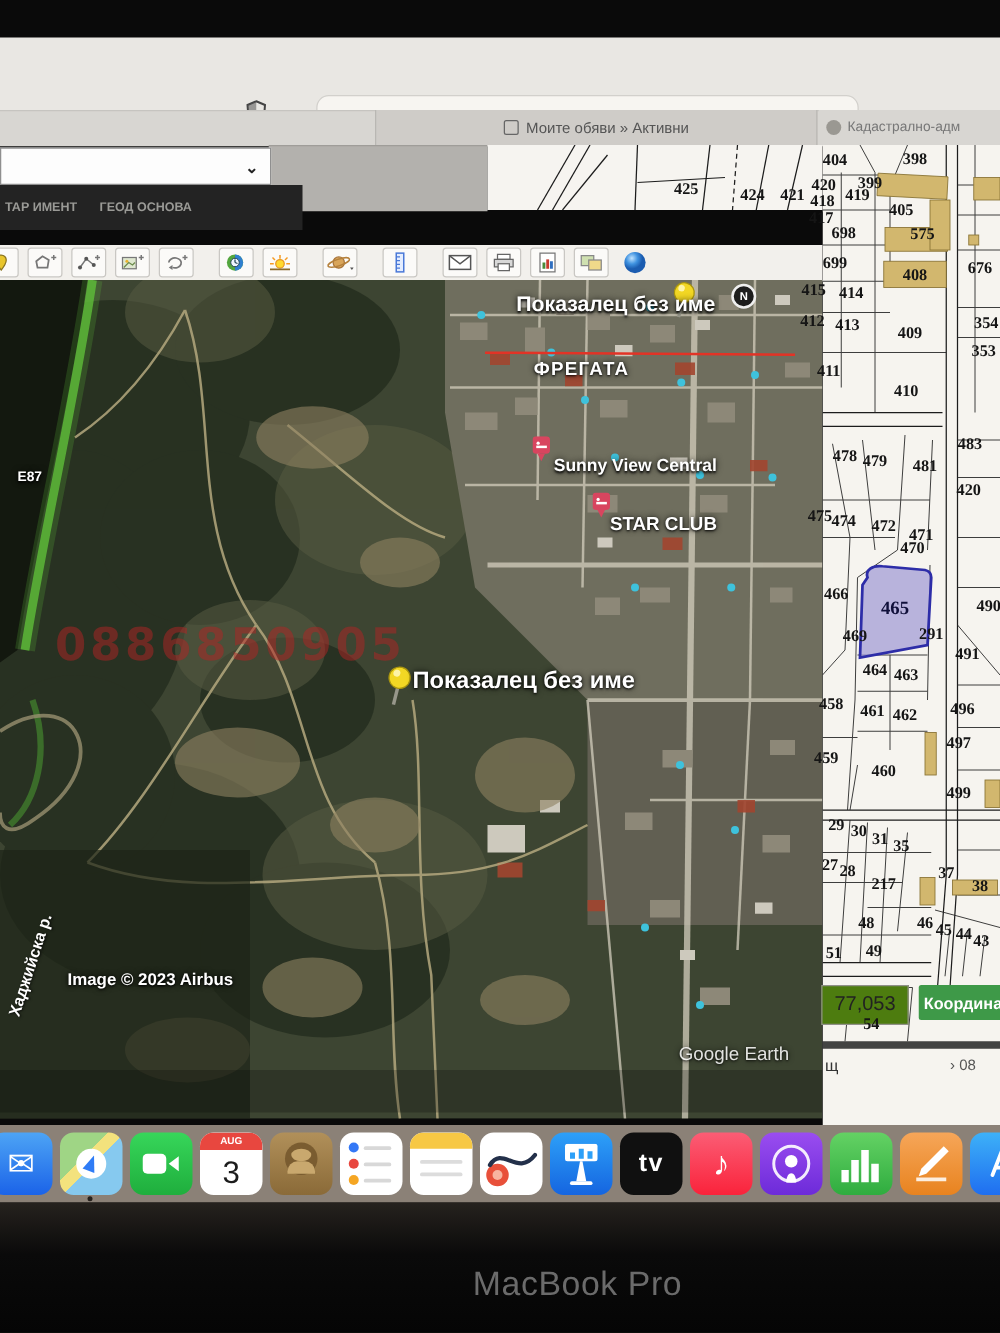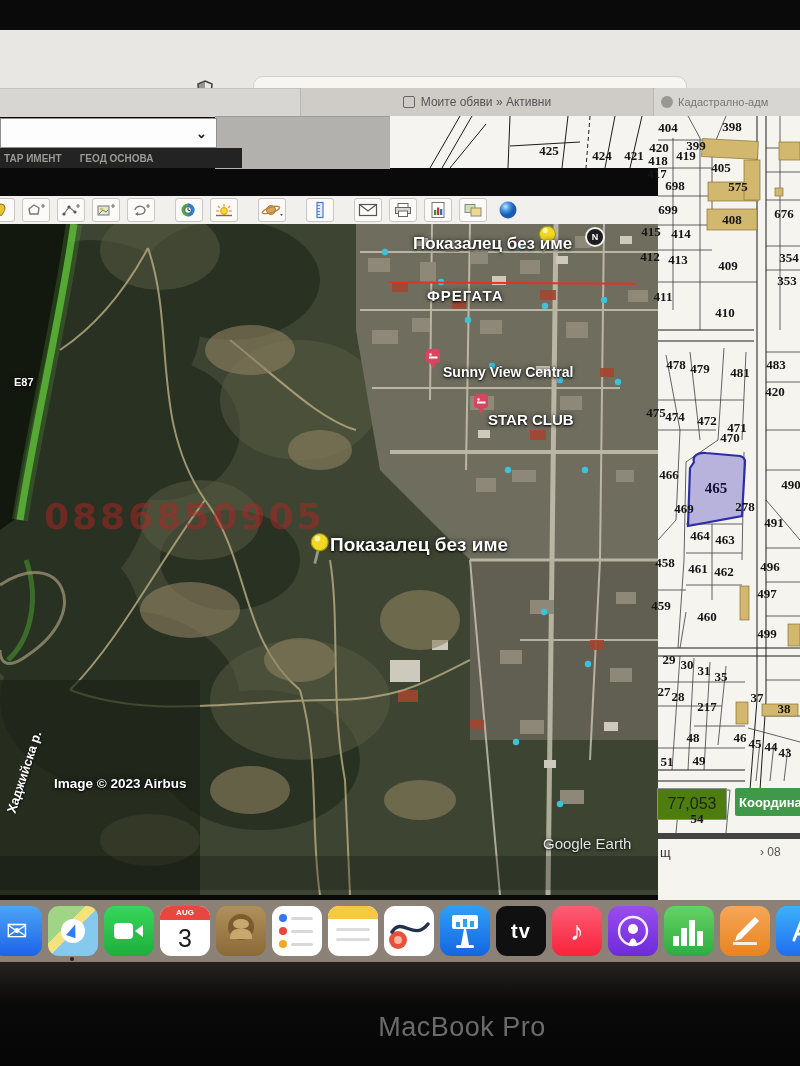--- a/index.html
+++ b/index.html
@@ -32,21 +32,21 @@
             border-right:1px solid #b9b7b3;display:flex;align-items:center;justify-content:center;gap:6px;
             color:#555;font-size:12px;}
   .tab-side{left:655px;top:88px;width:145px;height:28px;background:#d8d6d2;display:flex;align-items:center;
             gap:5px;color:#777;font-size:11px;overflow:hidden;white-space:nowrap;padding-left:6px;}
   .tabicon{width:10px;height:10px;border:1.3px solid #666;border-radius:2px;flex:0 0 auto;}
   .tabicon2{width:12px;height:12px;border-radius:50%;background:#9a9892;flex:0 0 auto;}
 
   
   .dd-box{left:0;top:118px;width:215px;height:28px;background:#fdfdfd;border:1px solid #8f8f8f;}
   .dd-chevron{position:absolute;right:9px;top:7px;color:#222;font-size:13px;font-weight:bold;}
-  .dark-bar{left:0;top:148px;width:238px;height:20px;background:#232323;display:flex;gap:18px;
+  .dark-bar{left:0;top:148px;width:238px;height:36px;background:#232323;display:flex;gap:18px;
             align-items:center;padding-left:4px;color:#9a9a96;font-size:10px;font-weight:bold;overflow:hidden;}
   .mid-gray{left:215px;top:116px;width:175px;height:52px;background:#b3b1ad;border-top:1px solid #9f9d99;}
   .cad-strip{left:390px;top:116px;width:268px;height:52px;background:#f6f4f0;overflow:hidden;}
 
   
   .ge-title{left:0;top:168px;width:658px;height:28px;background:linear-gradient(#f5f3ef,#e7e5e1);
             border-bottom:1px solid #cfcdc9;display:flex;align-items:center;}
   .ge-title span{margin-left:78px;font-weight:bold;font-size:15px;color:#2a2a2a;}
   .ge-toolbar{left:0;top:196px;width:658px;height:28px;background:#f2f0ec;border-bottom:1px solid #c9c7c3;
               display:flex;align-items:center;gap:7px;overflow:hidden;}
@@ -591,31 +591,31 @@
       <span class="parcel" style="left: 650px; top: 257px;">412</span>
       <span class="parcel" style="left: 678px; top: 260px;">413</span>
       <span class="parcel" style="left: 728px; top: 266px;">409</span>
       <span class="parcel" style="left: 789px; top: 258px;">354</span>
       <span class="parcel" style="left: 787px; top: 281px;">353</span>
       <span class="parcel" style="left: 663px; top: 297px;">411</span>
       <span class="parcel" style="left: 725px; top: 313px;">410</span>
       <span class="parcel" style="left: 676px; top: 365px;">478</span>
       <span class="parcel" style="left: 700px; top: 369px;">479</span>
       <span class="parcel" style="left: 740px; top: 373px;">481</span>
-      <span class="parcel" style="left: 776px; top: 365px;">483</span>
+      <span class="parcel" style="left: 776px; top: 355px;">483</span>
       <span class="parcel" style="left: 775px; top: 392px;">420</span>
       <span class="parcel" style="left: 656px; top: 413px;">475</span>
       <span class="parcel" style="left: 675px; top: 417px;">474</span>
       <span class="parcel" style="left: 707px; top: 421px;">472</span>
       <span class="parcel" style="left: 731px; top: 428px; padding-left: 12px;">471</span>
       <span class="parcel" style="left: 730px; top: 438px;">470</span>
       <span class="parcel" style="left: 669px; top: 475px;">466</span>
       <span class="parcel" style="left: 791px; top: 485px;">490</span>
       <span class="parcel" style="left: 684px; top: 509px;">469</span>
-      <span class="parcel" style="left: 745px; top: 507px;">278</span>
+      <span class="parcel" style="left: 745px; top: 507px;">291</span>
       <span class="parcel" style="left: 774px; top: 523px;">491</span>
       <span class="parcel" style="left: 700px; top: 536px;">464</span>
       <span class="parcel" style="left: 725px; top: 540px;">463</span>
       <span class="parcel" style="left: 665px; top: 563px;">458</span>
       <span class="parcel" style="left: 698px; top: 569px;">461</span>
       <span class="parcel" style="left: 724px; top: 572px;">462</span>
       <span class="parcel" style="left: 770px; top: 567px;">496</span>
       <span class="parcel" style="left: 767px; top: 594px;">497</span>
       <span class="parcel" style="left: 661px; top: 606px;">459</span>
       <span class="parcel" style="left: 707px; top: 617px;">460</span>

